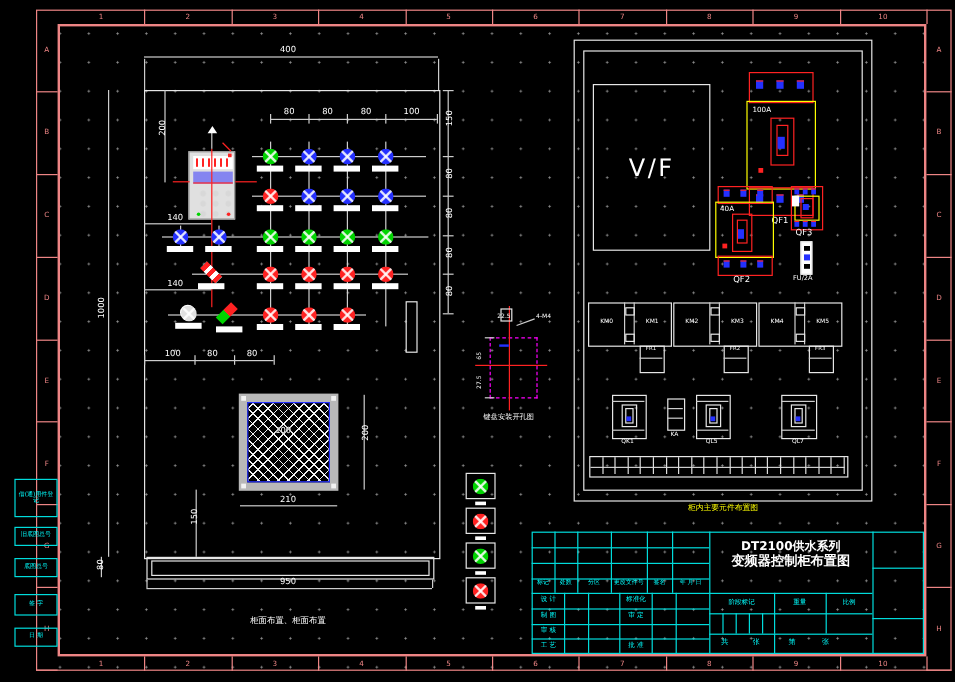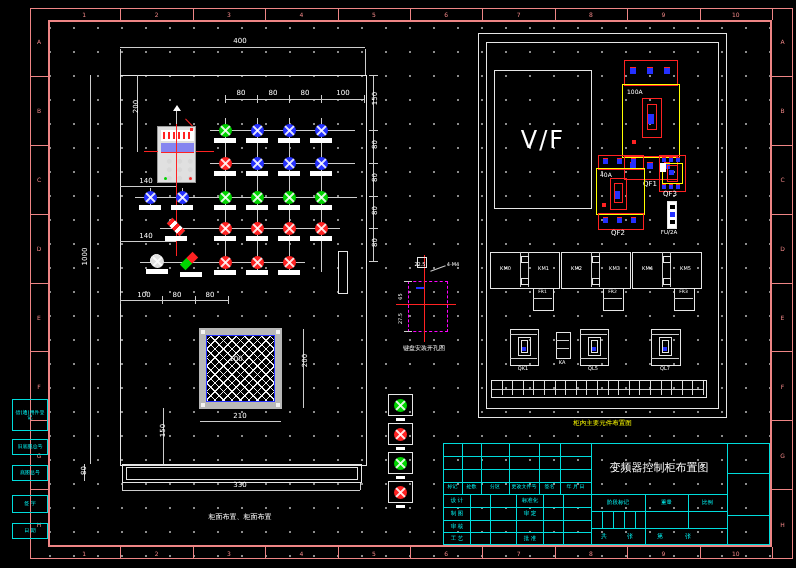--- a/index.html
+++ b/index.html
@@ -232,21 +232,21 @@
   <div class="a ln" style="left:303px;top:329px;width:1px;height:79px;"></div>
   <div class="a dt c rot" style="left:293px;top:357px;width:24px;">200</div>
   <div class="a ln" style="left:200px;top:421px;width:81px;height:1px;"></div>
   <div class="a dt c" style="left:220px;top:413px;width:40px;">210</div>
   <div class="a ln" style="left:163px;top:408px;width:1px;height:56px;"></div>
   <div class="a dt c rot" style="left:151px;top:427px;width:24px;">150</div>
 
   <div class="a ln" style="left:122px;top:490px;width:238px;height:1px;"></div>
   <div class="a ln" style="left:122px;top:483px;width:1px;height:7px;"></div>
   <div class="a ln" style="left:360px;top:483px;width:1px;height:7px;"></div>
-  <div class="a dt c" style="left:215px;top:482px;width:50px;">330</div>
+  <div class="a dt c" style="left:215px;top:482px;width:50px;">950</div>
   <div class="a ln" style="left:84px;top:464px;width:1px;height:17px;"></div>
   <div class="a dt c rot" style="left:72px;top:467px;width:24px;">80</div>
 
   <div class="a dt c" style="left:180px;top:514px;width:120px;">柜面布置、柜面布置</div>
 
   <div class="a" style="left:408px;top:281px;width:40px;height:51px;border:1px dashed #ff00ff;box-sizing:border-box;"></div>
   <div class="a rln" style="left:396px;top:304px;width:60px;height:1px;"></div>
   <div class="a rln" style="left:424px;top:255px;width:1px;height:87px;"></div>
   <div class="a wb" style="left:417px;top:257px;width:8px;height:9px;"></div>
   <div class="a" style="left:416px;top:287px;width:8px;height:2px;background:#2430ff;"></div>
@@ -274,21 +274,21 @@
       <div class="a" style="left: 10px; top: 82px; width: 9px; height: 3px; background: rgb(255, 255, 255);"></div>
       <div class="a" style="left: 2px; top: 87px; width: 25px; height: 22px; border: 1px solid rgb(230, 230, 230); box-sizing: border-box;">
         <div class="a lamp" style="left: 5px; top: 4px; width: 13px; height: 13px; background-color: rgb(255, 34, 34);"></div>
       </div>
       <div class="a" style="left: 10px; top: 111px; width: 9px; height: 3px; background: rgb(255, 255, 255);"></div>
     </div>
 
   <div class="a wb" style="left:478px;top:33px;width:247px;height:383px;"></div>
   <div class="a wb" style="left:486px;top:42px;width:231px;height:365px;"></div>
 
-  <div class="a wb c" style="left:494px;top:70px;width:96px;height:137px;color:#fff;font-size:24px;letter-spacing:2px;">V/F</div>
+  <div class="a wb c" style="left:494px;top:70px;width:96px;height:137px;color:#fff;font-size:20px;letter-spacing:2px;">V/F</div>
 
   <div class="a rb" style="left:624px;top:60px;width:52px;height:24px;"></div>
   <div class="a bluesq" style="left:630px;top:67px;width:6px;height:6px;"></div>
   <div class="a bluesq" style="left:647px;top:67px;width:6px;height:6px;"></div>
   <div class="a bluesq" style="left:664px;top:67px;width:6px;height:6px;"></div>
   <div class="a yb" style="left:622px;top:84px;width:56px;height:72px;"></div>
   <div class="a sm" style="left:627px;top:89px;width:24px;font-size:6px;">100A</div>
   <div class="a rb" style="left:642px;top:98px;width:18px;height:38px;"></div>
   <div class="a rb" style="left:647px;top:104px;width:8px;height:24px;"></div>
   <div class="a" style="left:648px;top:114px;width:6px;height:10px;background:#2430ff;"></div>
@@ -453,21 +453,22 @@
   <div class="a cyl" style="left:563px;top:494px;width:1px;height:51px;"></div>
   <div class="a cy c" style="left:444px;top:497px;width:26px;">设 计</div>
   <div class="a cy c" style="left:444px;top:510px;width:26px;">制 图</div>
   <div class="a cy c" style="left:444px;top:523px;width:26px;">审 核</div>
   <div class="a cy c" style="left:444px;top:535px;width:26px;">工 艺</div>
   <div class="a cy c" style="left:517px;top:497px;width:26px;">标准化</div>
   <div class="a cy c" style="left:517px;top:510px;width:26px;">审 定</div>
   <div class="a cy c" style="left:517px;top:523px;width:26px;"></div>
   <div class="a cy c" style="left:517px;top:535px;width:26px;">批 准</div>
 
-  <div class="a c" style="left:593px;top:460px;width:132px;color:#fff;font-size:11px;font-weight:normal;">变频器控制柜布置图</div>
+  <div class="a c" style="left:593px;top:448px;width:132px;color:#fff;font-size:10px;font-weight:bold;">DT2100供水系列</div>
+  <div class="a c" style="left:593px;top:460px;width:132px;color:#fff;font-size:11px;font-weight:bold;">变频器控制柜布置图</div>
   <div class="a cyl" style="left:591px;top:494px;width:136px;height:1px;"></div>
   <div class="a cyl" style="left:591px;top:511px;width:136px;height:1px;"></div>
   <div class="a cyl" style="left:591px;top:528px;width:136px;height:1px;"></div>
   <div class="a cyl" style="left:645px;top:494px;width:1px;height:34px;"></div>
   <div class="a cyl" style="left:688px;top:494px;width:1px;height:34px;"></div>
   <div class="a cyl" style="left:602px;top:511px;width:1px;height:17px;"></div>
   <div class="a cyl" style="left:613px;top:511px;width:1px;height:17px;"></div>
   <div class="a cyl" style="left:624px;top:511px;width:1px;height:17px;"></div>
   <div class="a cyl" style="left:635px;top:511px;width:1px;height:17px;"></div>
   <div class="a cyl" style="left:645px;top:528px;width:1px;height:17px;"></div>

